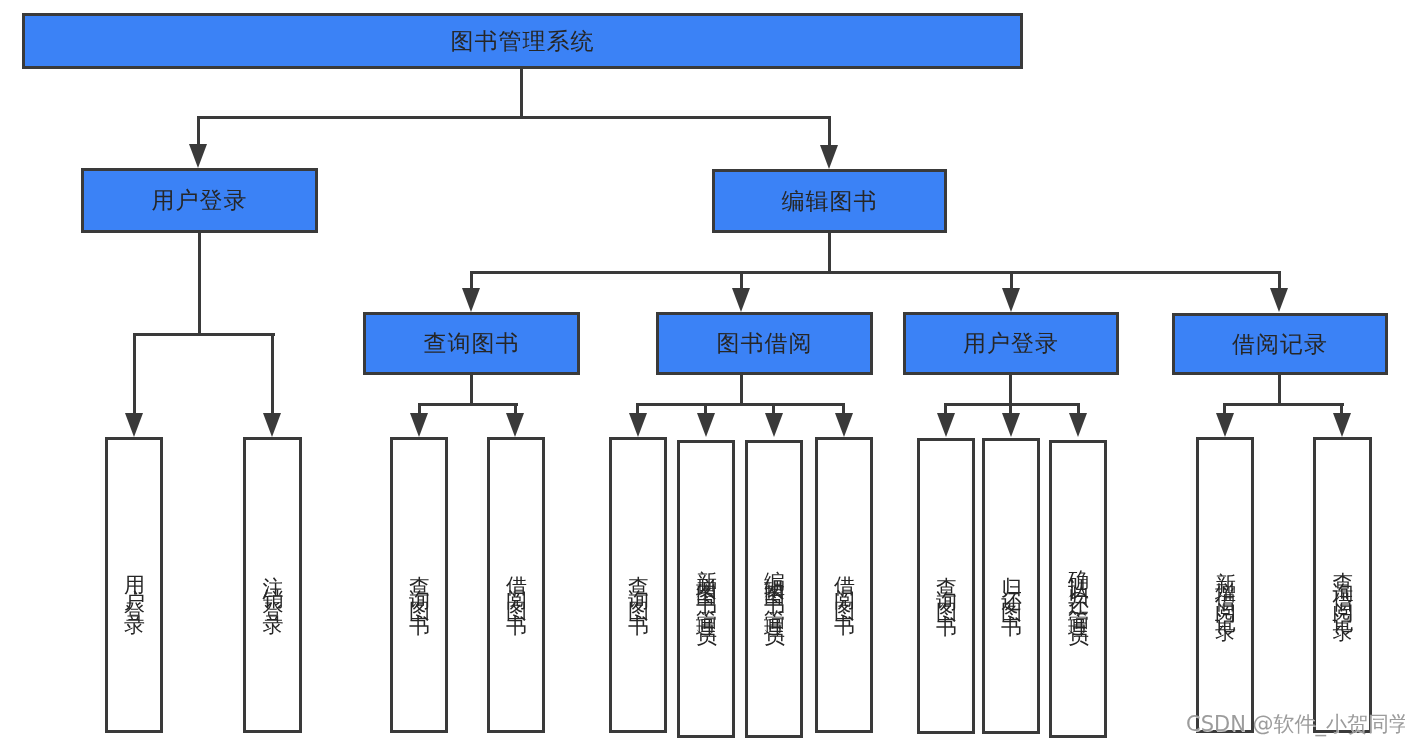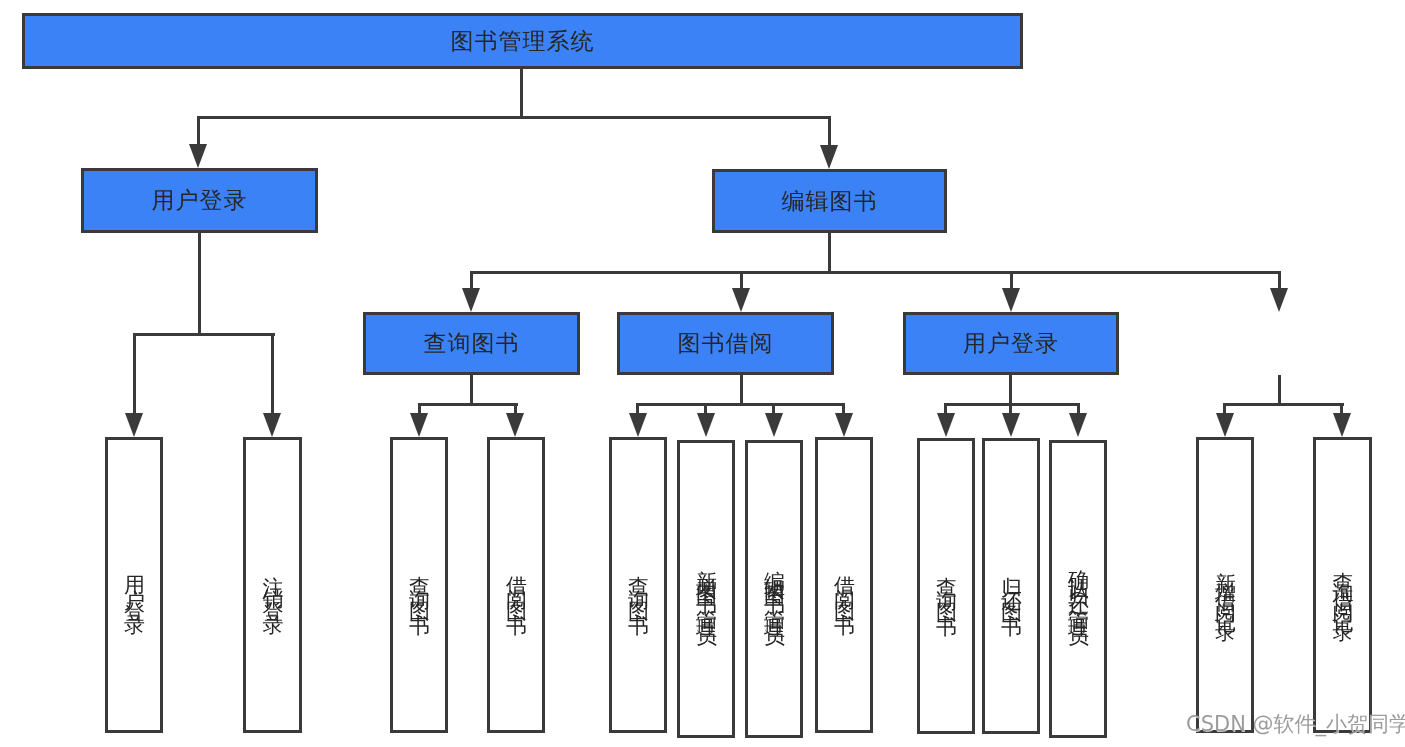--- a/index.html
+++ b/index.html
@@ -109,28 +109,31 @@
   </div>
 
   <div class="node" style="left:712px;top:169px;width:235px;height:64px">
     <span>编辑图书</span>
   </div>
 
   <div class="node" style="left:363px;top:312px;width:217px;height:63px">
     <span>查询图书</span>
   </div>
 
-  <div class="node" style="left:617px;top:312px;width:217px;height:63px">
+  <div class="node" style="left:656px;top:312px;width:217px;height:63px">
     <span>图书借阅</span>
   </div>
 
   <div class="node" style="left:903px;top:312px;width:216px;height:63px">
     <span>用户登录</span>
   </div>
 
+  <div class="node" style="left:1172px;top:313px;width:216px;height:62px">
+    <span>借阅记录</span>
+  </div>
 
   <div class="leaf v4" style="left:105px;top:437px;width:58px;height:296px">
     <span>用户登录</span>
   </div>
 
   <div class="leaf v4" style="left:243px;top:437px;width:59px;height:296px">
     <span>注销登录</span>
   </div>
 
   <div class="leaf v4" style="left:390px;top:437px;width:58px;height:296px">

